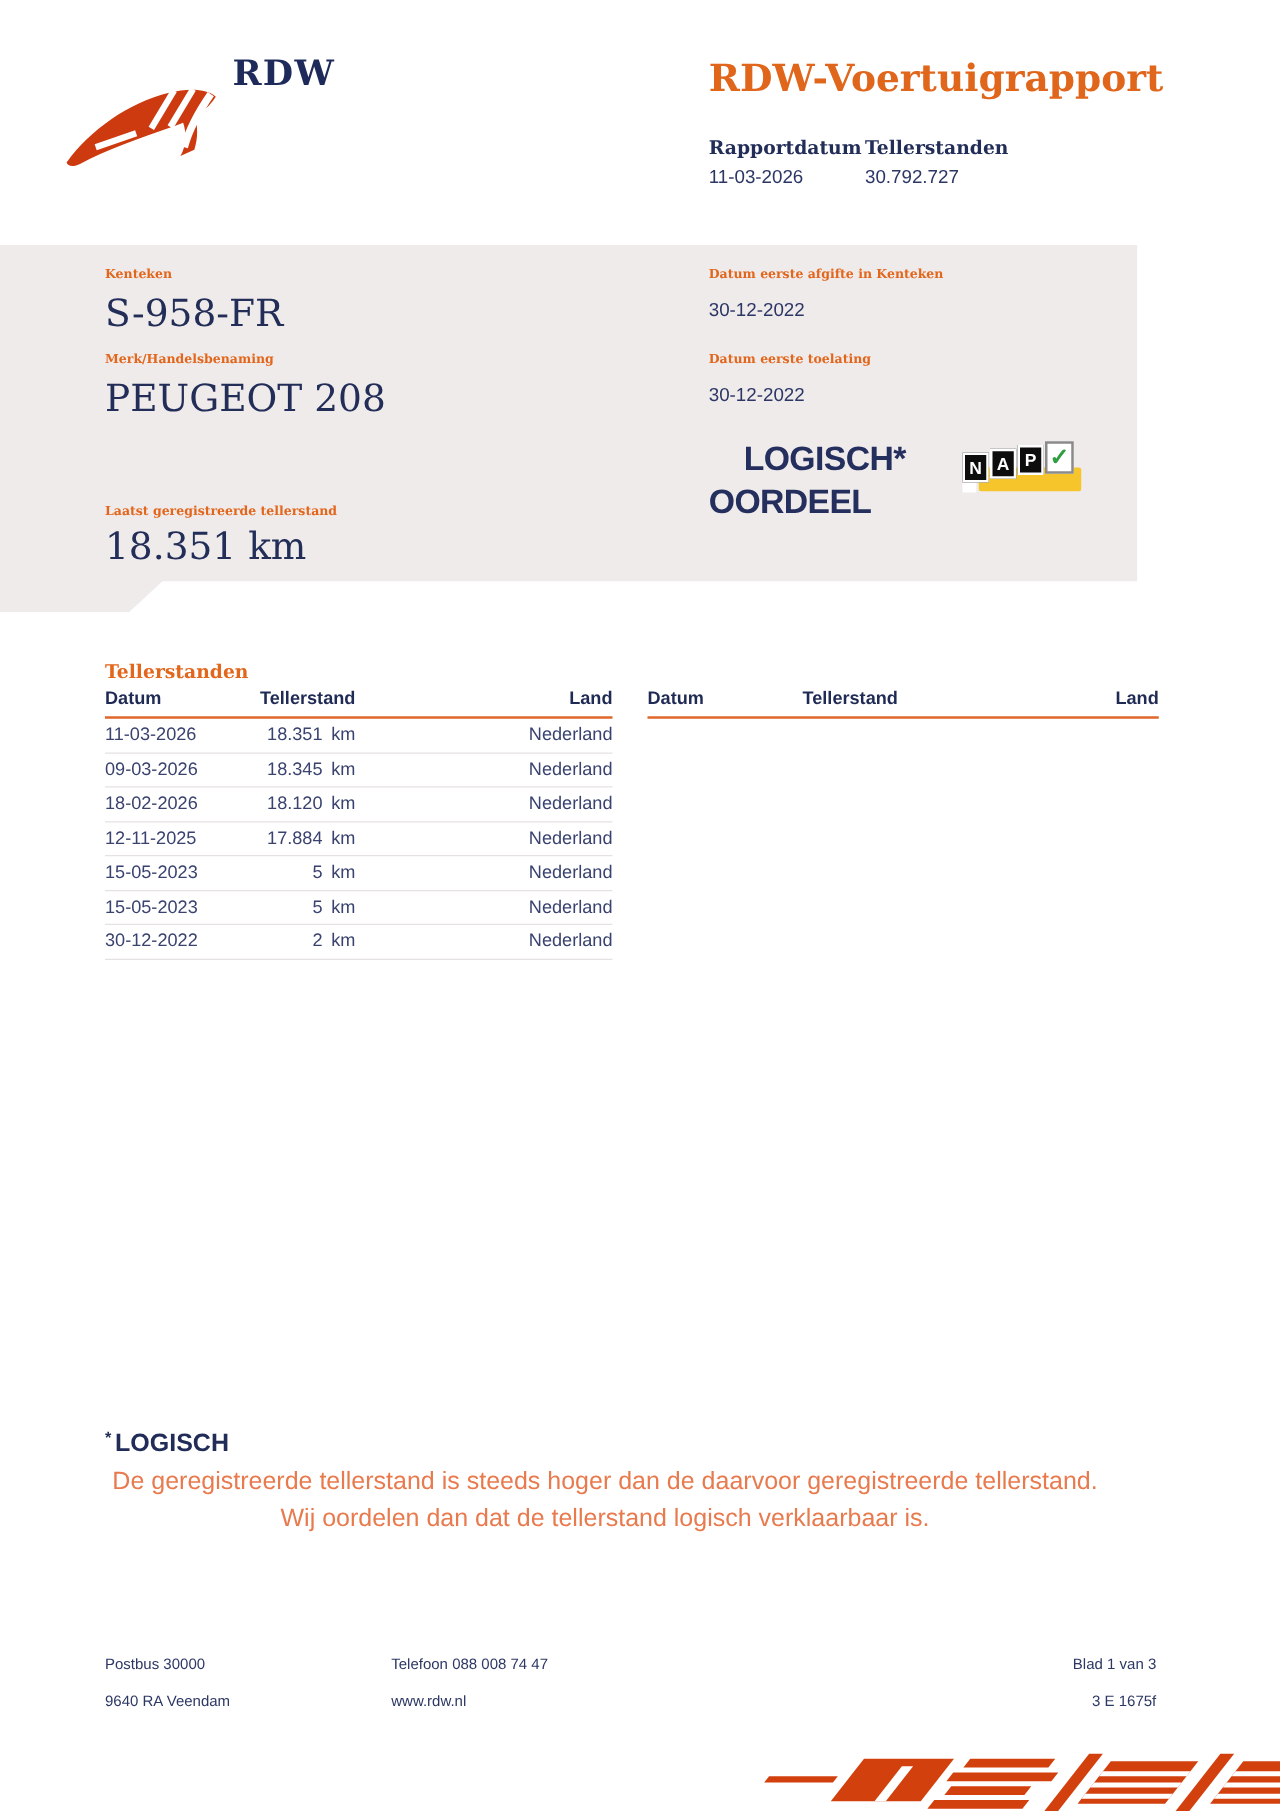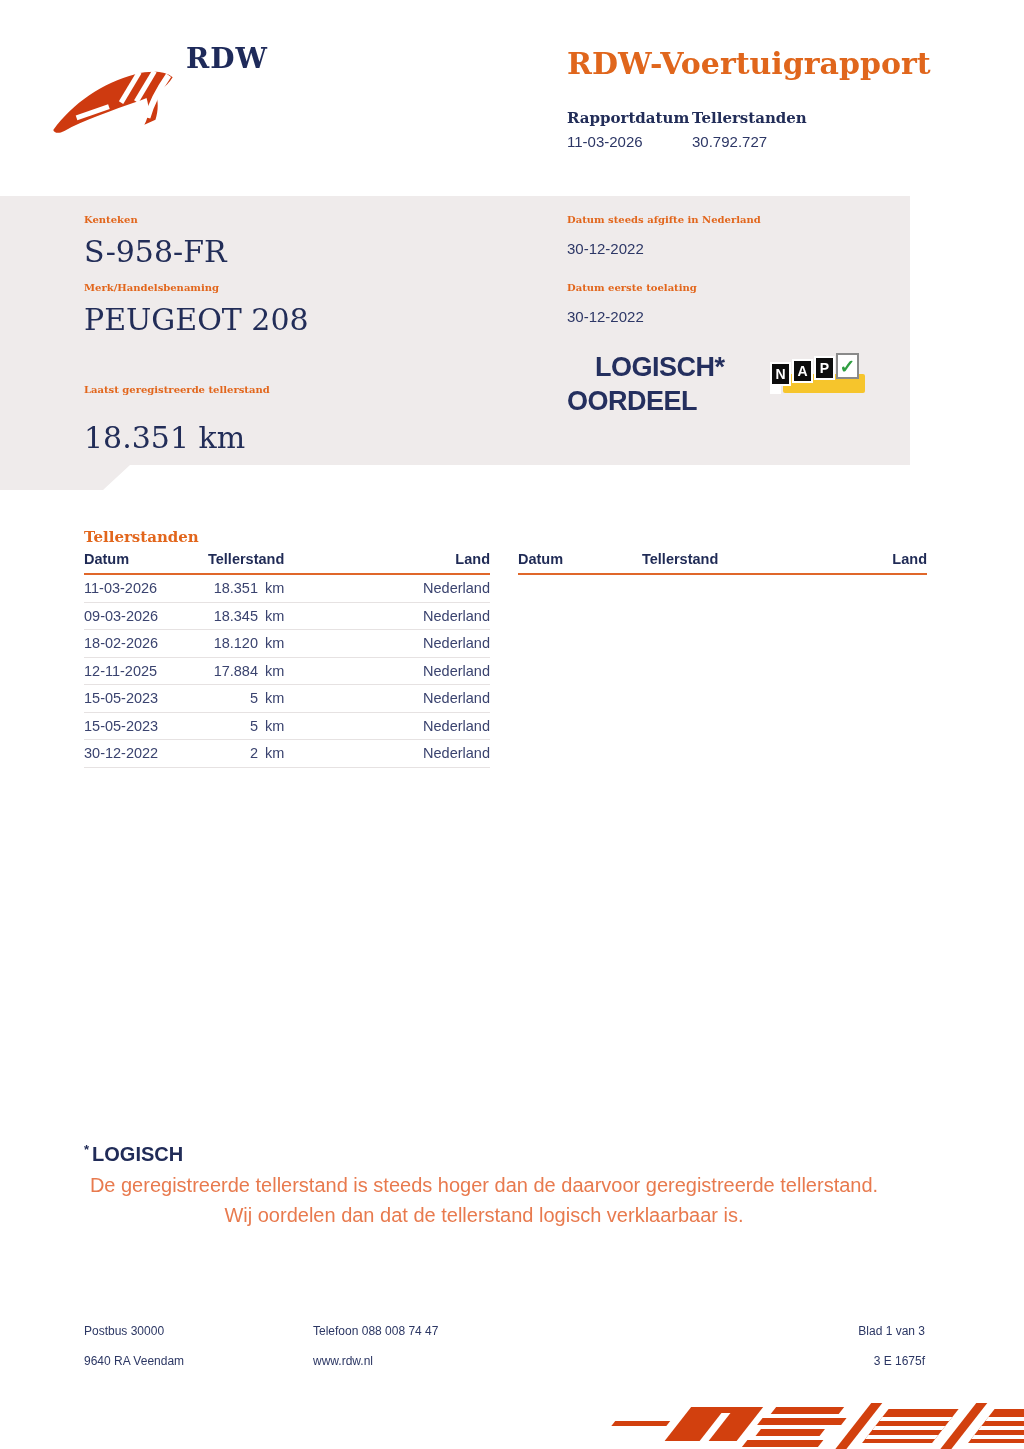--- a/index.html
+++ b/index.html
@@ -133,24 +133,24 @@
   <div class="abs meta-label mx1">Rapportdatum</div>
   <div class="abs meta-label mx2">Tellerstanden</div>
   <div class="abs meta-value mx1">11-03-2026</div>
   <div class="abs meta-value mx2">30.792.727</div>
 
   <div class="abs panel">
     <div class="fld-label" style="left:84px; top:18px;">Kenteken</div>
     <div class="fld-big" style="left:84px; top:38px;">S-958-FR</div>
     <div class="fld-label" style="left:84px; top:86px;">Merk/Handelsbenaming</div>
     <div class="fld-big" style="left:84px; top:106px;">PEUGEOT 208</div>
-    <div class="fld-label" style="left:84px; top:188px;">Laatst geregistreerde tellerstand</div>
+    <div class="fld-label" style="left:84px; top:208px;">Laatst geregistreerde tellerstand</div>
     <div class="fld-big" style="left:84px; top:224px;">18.351 km</div>
 
-    <div class="fld-label" style="left:567px; top:18px;">Datum steeds afgifte in Nederland</div>
+    <div class="fld-label" style="left:567px; top:18px;">Datum eerste afgifte in Kenteken</div>
     <div class="fld-val" style="left:567px; top:44px;">30-12-2022</div>
     <div class="fld-label" style="left:567px; top:86px;">Datum eerste toelating</div>
     <div class="fld-val" style="left:567px; top:112px;">30-12-2022</div>
 
     <div class="verdict" style="top:156px;margin-left:28px;">LOGISCH*</div>
     <div class="verdict" style="top:190px;">OORDEEL</div>
 
     <div class="nap">
       <div class="nap-white-sq"></div>
       <div class="nap-yellow"></div>

